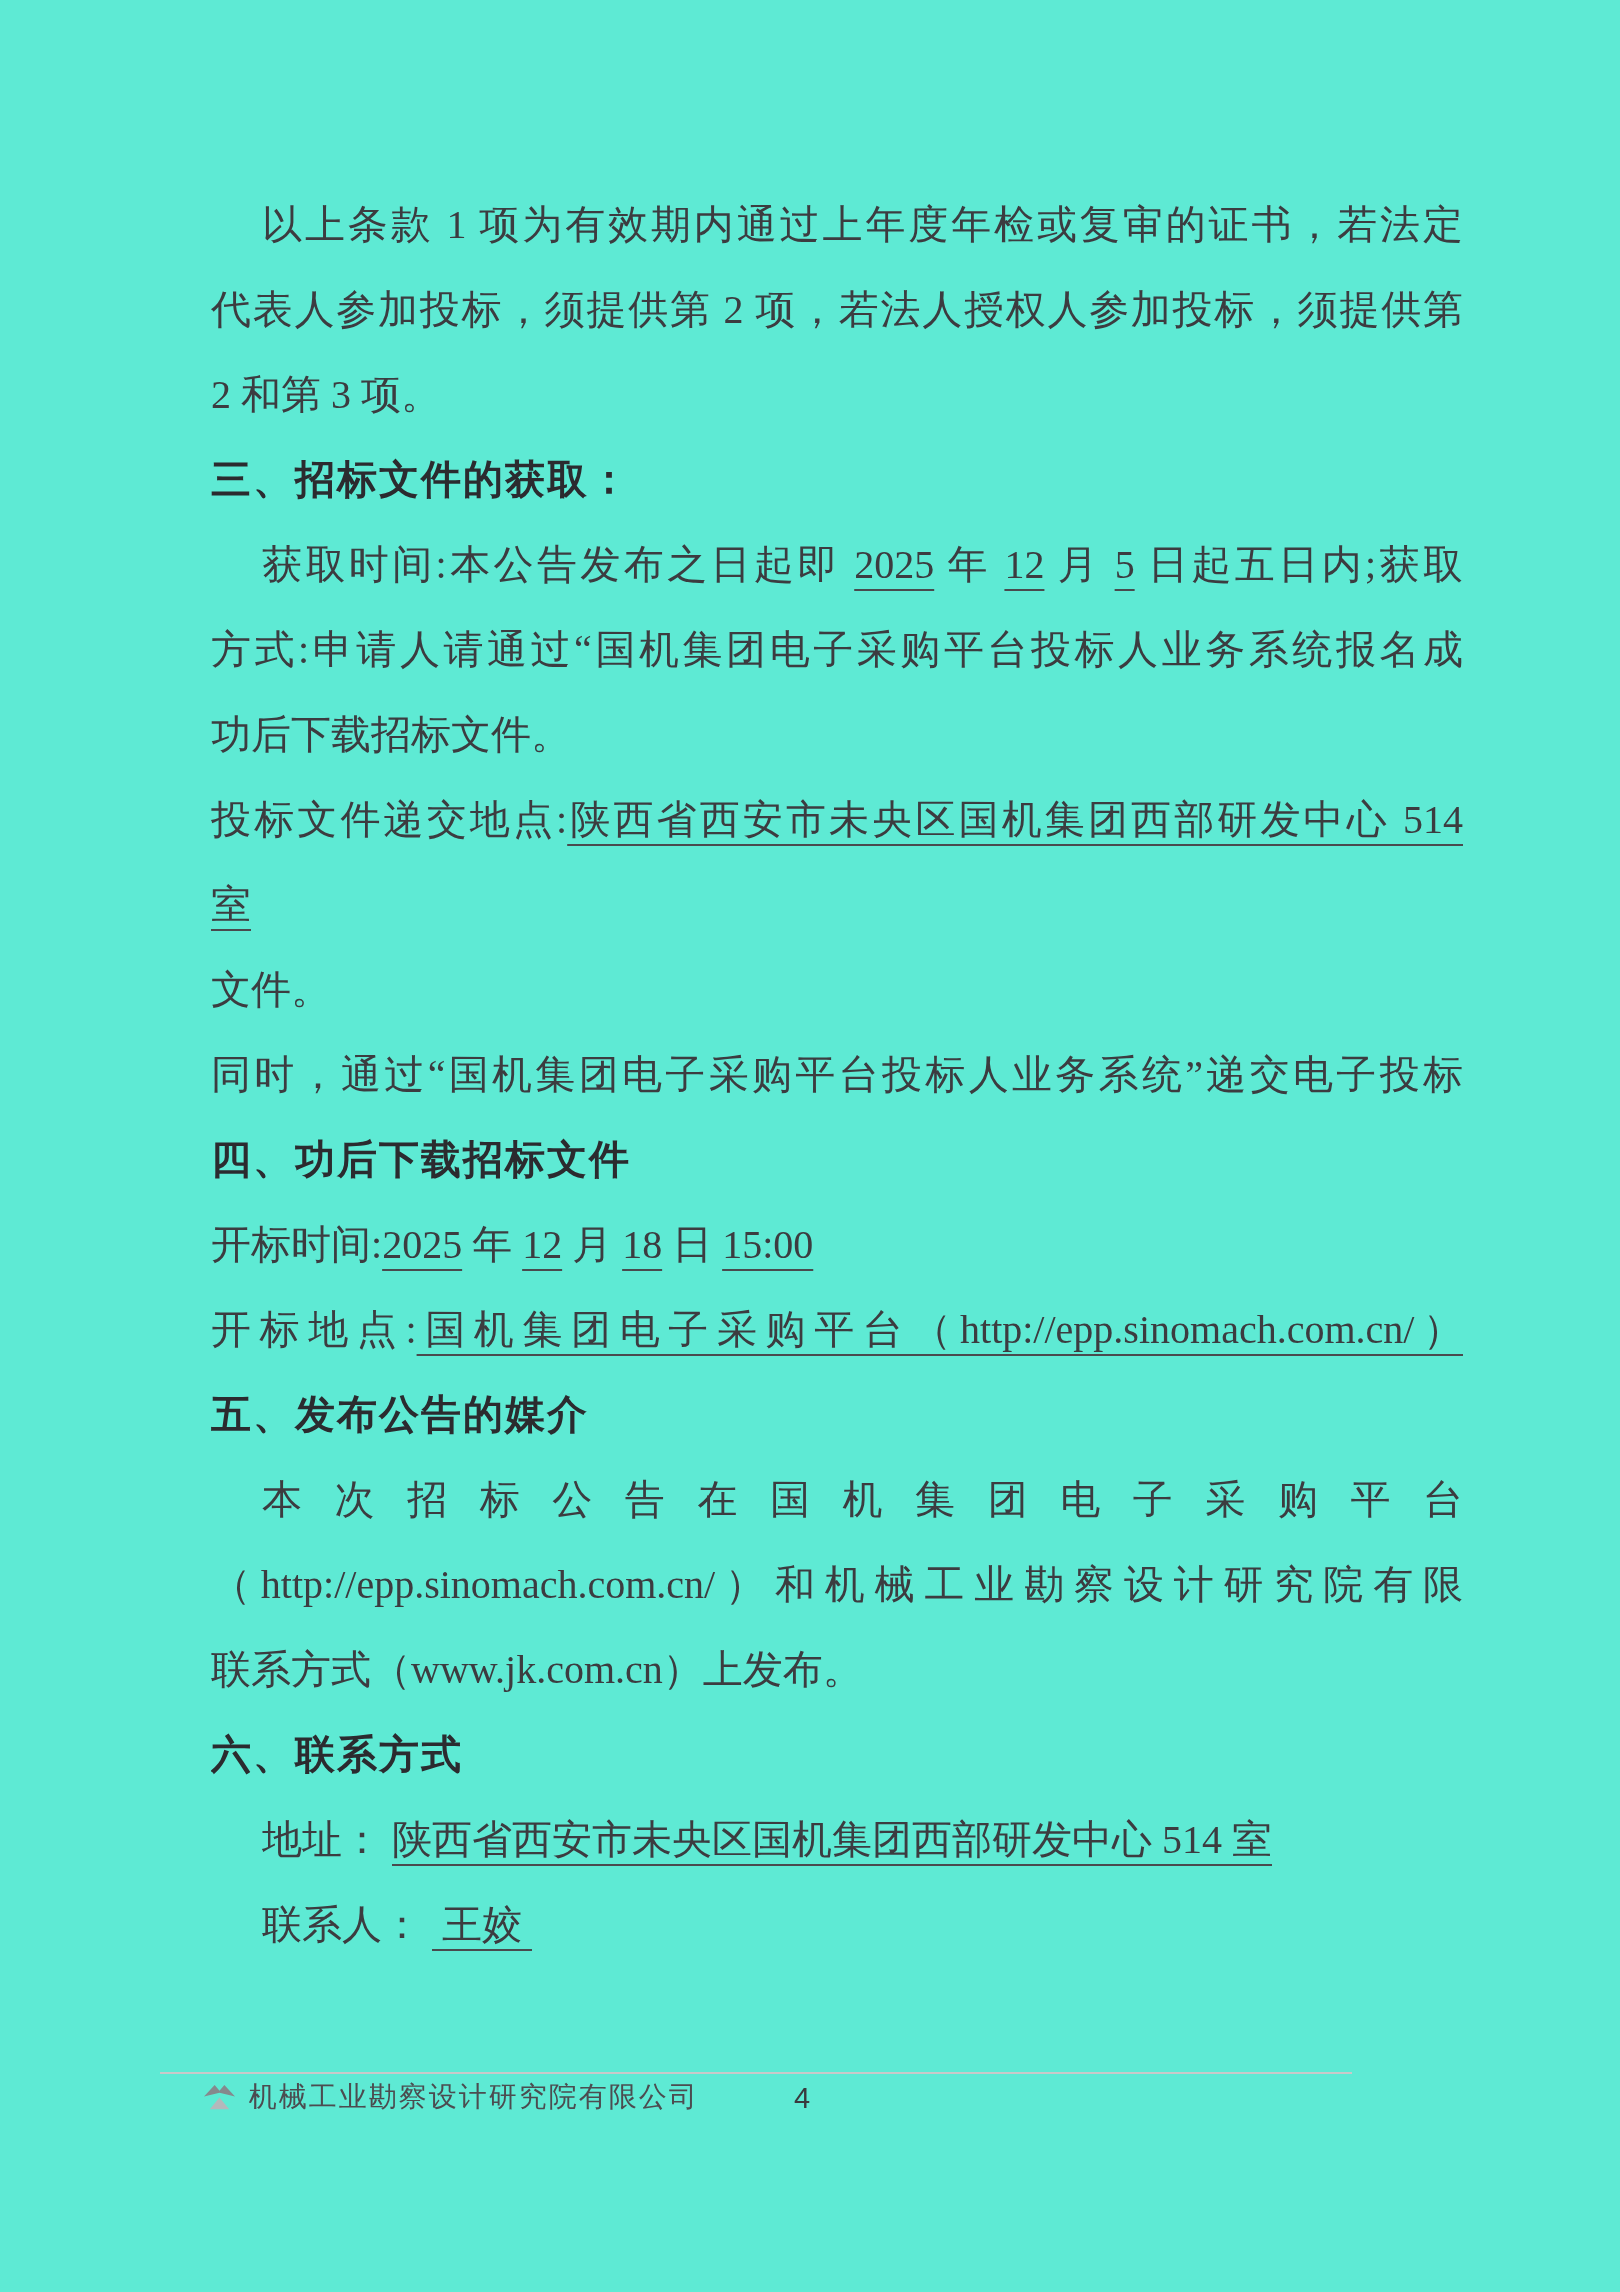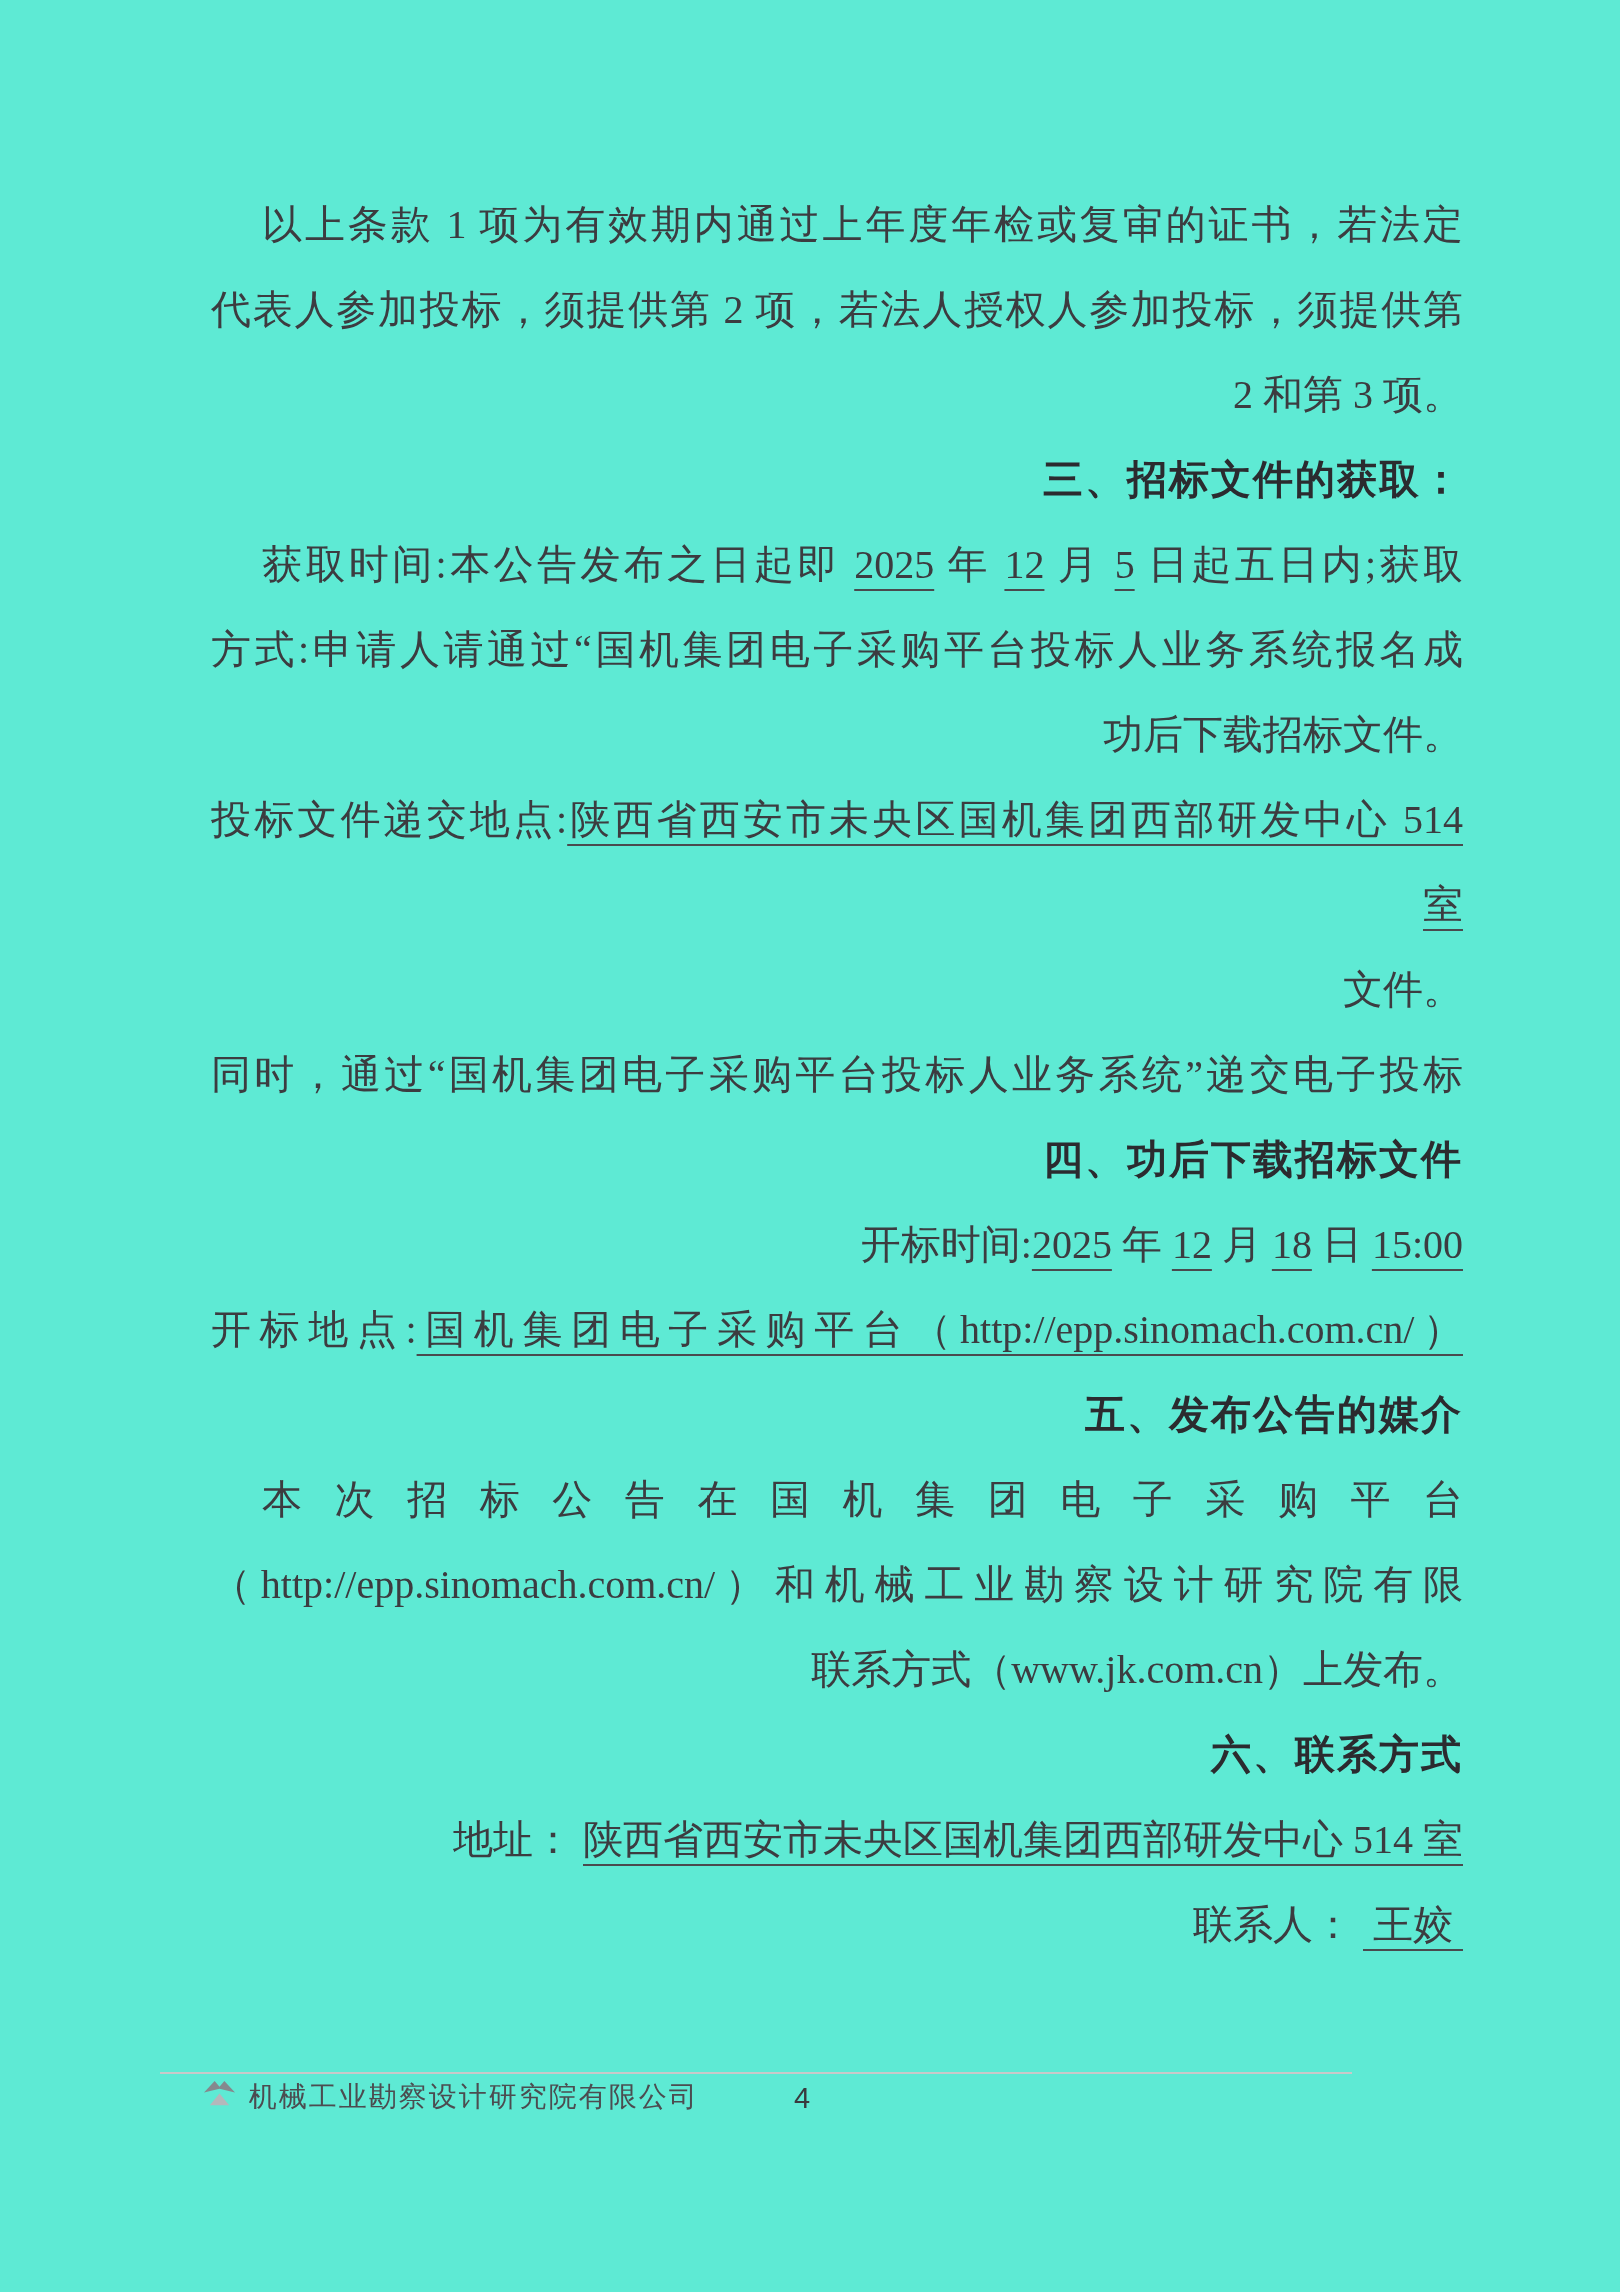--- a/index.html
+++ b/index.html
@@ -16,21 +16,21 @@
     position:absolute;
     left:211px;
     top:182px;
     width:1252px;
   }
   .line{
     font-size:40px;
     line-height:85px;
     height:85px;
     overflow:hidden;
-    text-align:right;
+    text-align:left;
     color:#3c3c40;
   }
   .line.justify{
     text-align:justify;
     text-align-last:justify;
   }
   .line.indent{
     padding-left:51px;
   }
   .line.heading{
@@ -51,20 +51,21 @@
     top:2072px;
     width:1192px;
     height:0;
     border-top:2px solid #c9c9c9;
   }
   .footer{
     position:absolute;
     left:202px;
     top:2078px;
     display:flex;
+    align-items:center;
     gap:11.8px;
   }
   .footer-company{
     font-family:"Liberation Sans","DejaVu Sans",sans-serif;
     font-size:28px;
     color:#4c4c50;
     letter-spacing:2px;
   }
   .footer-page{
     position:absolute;

